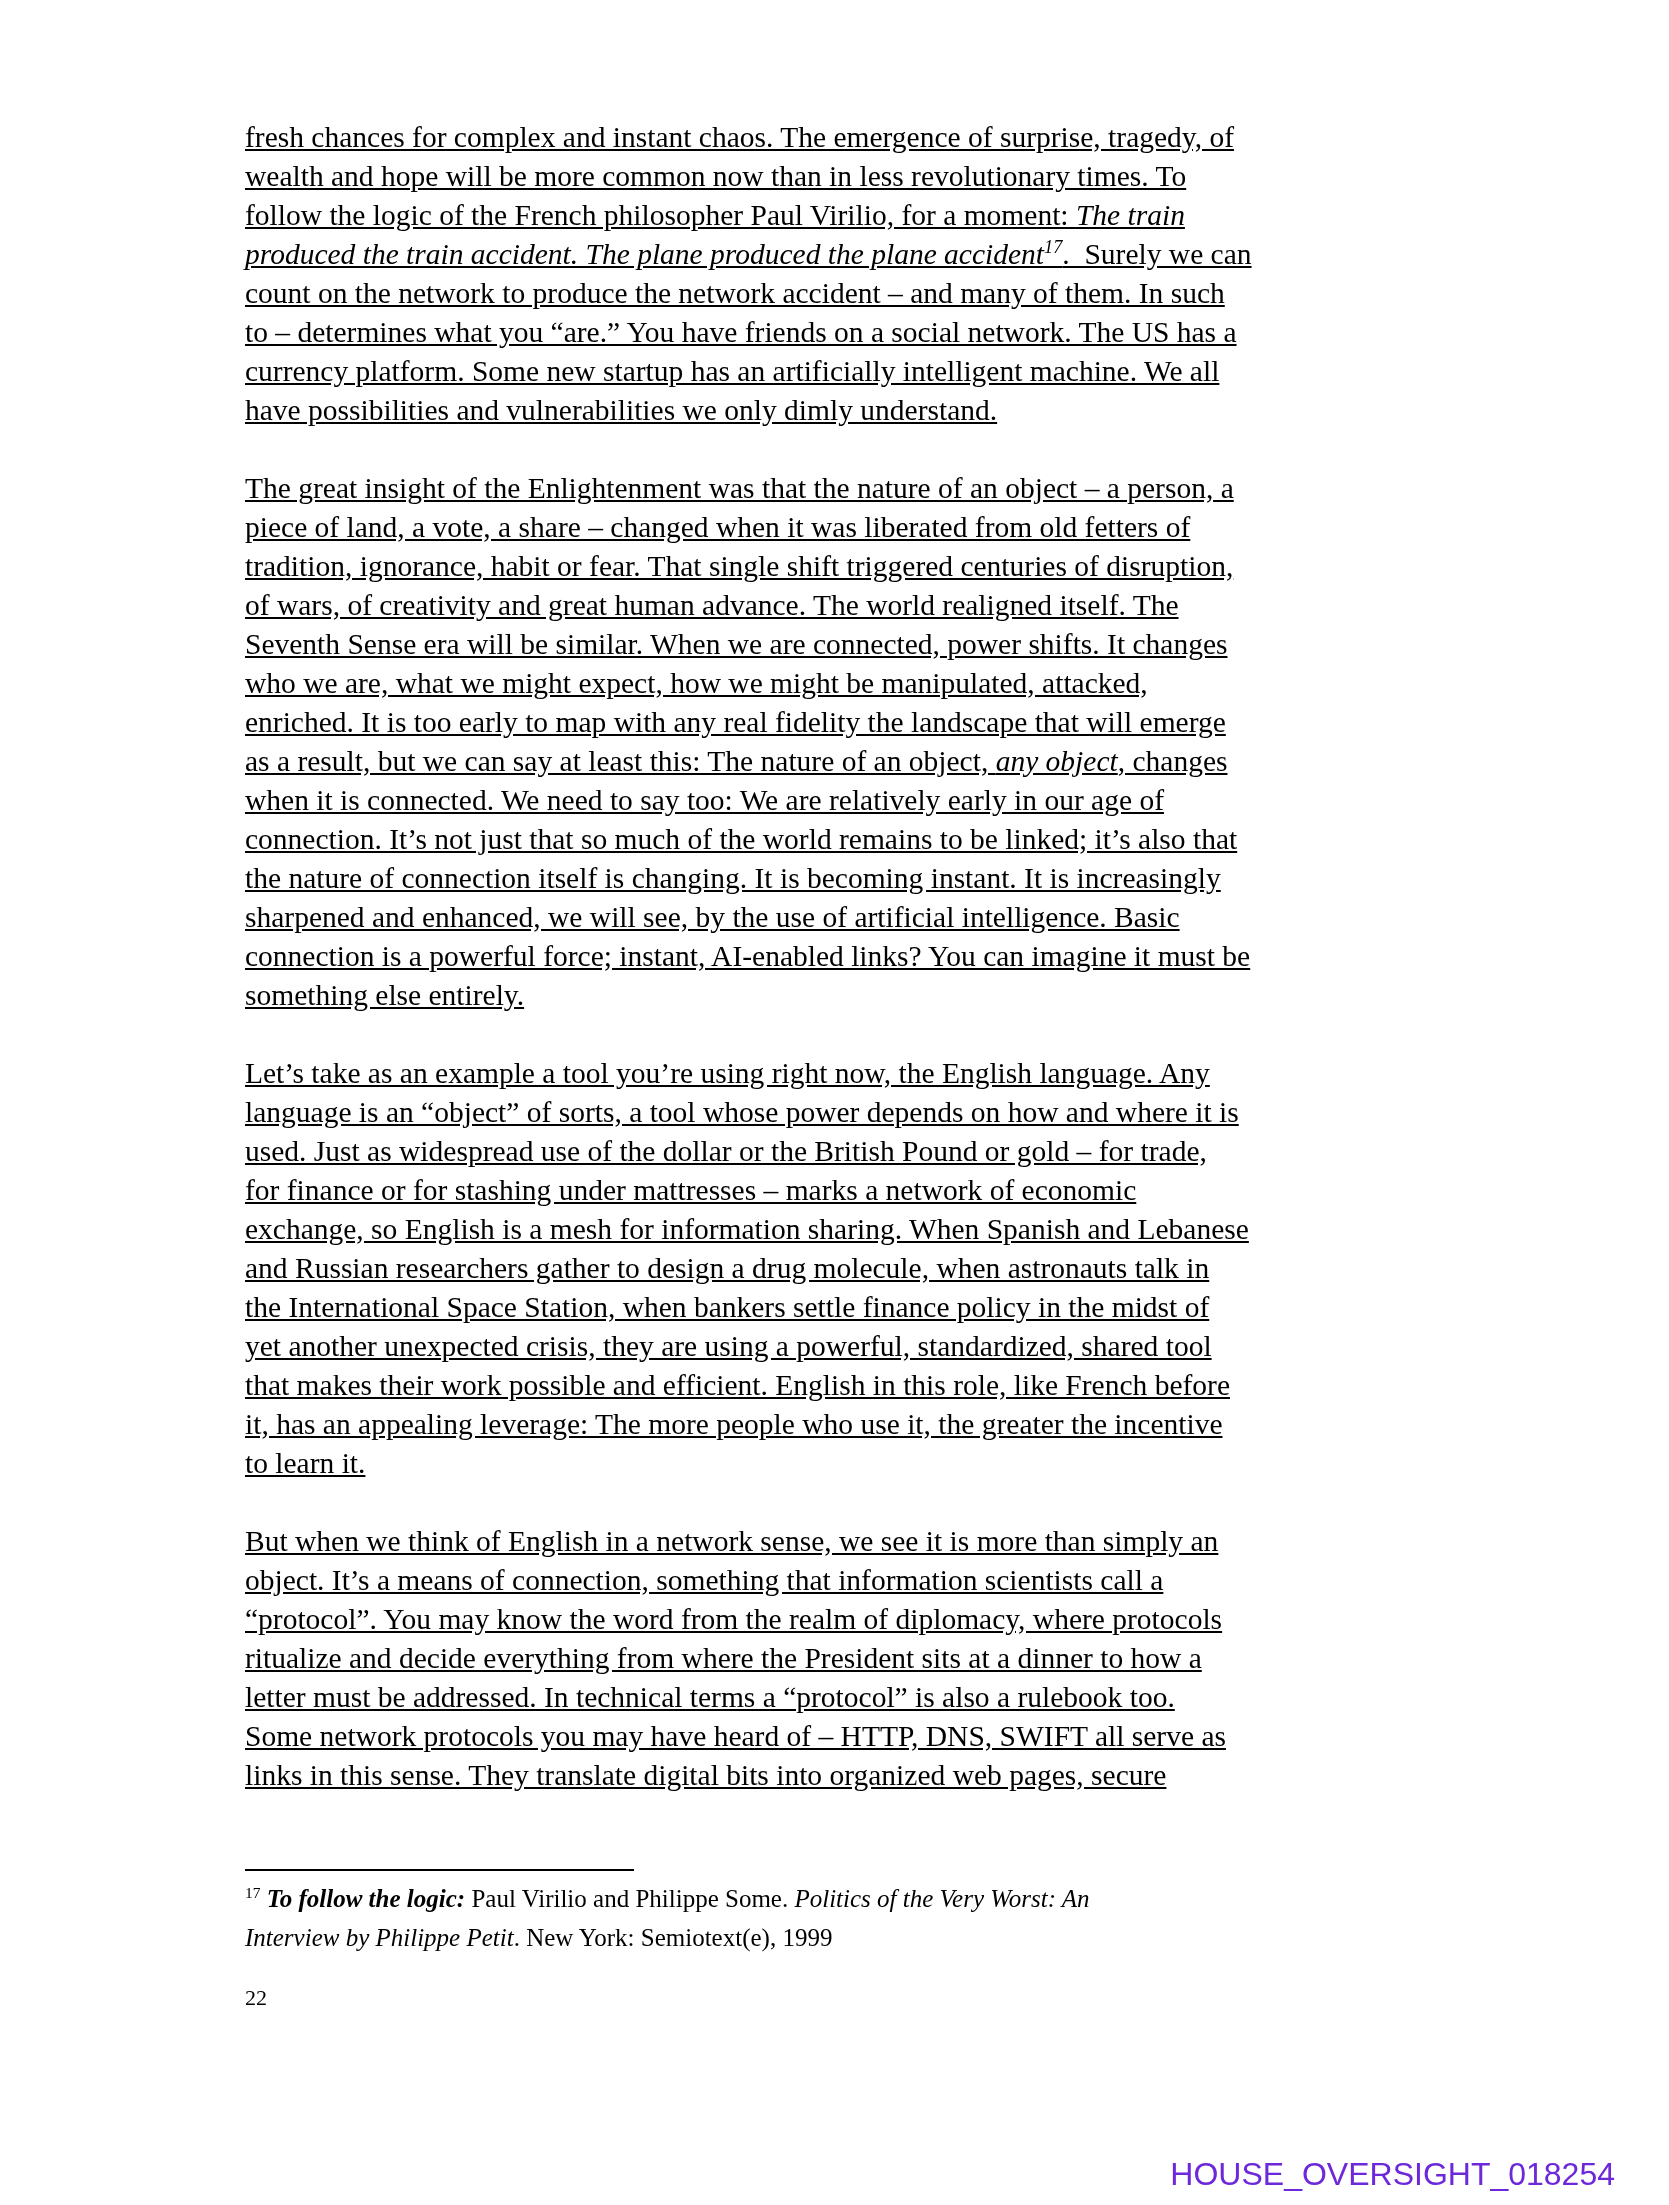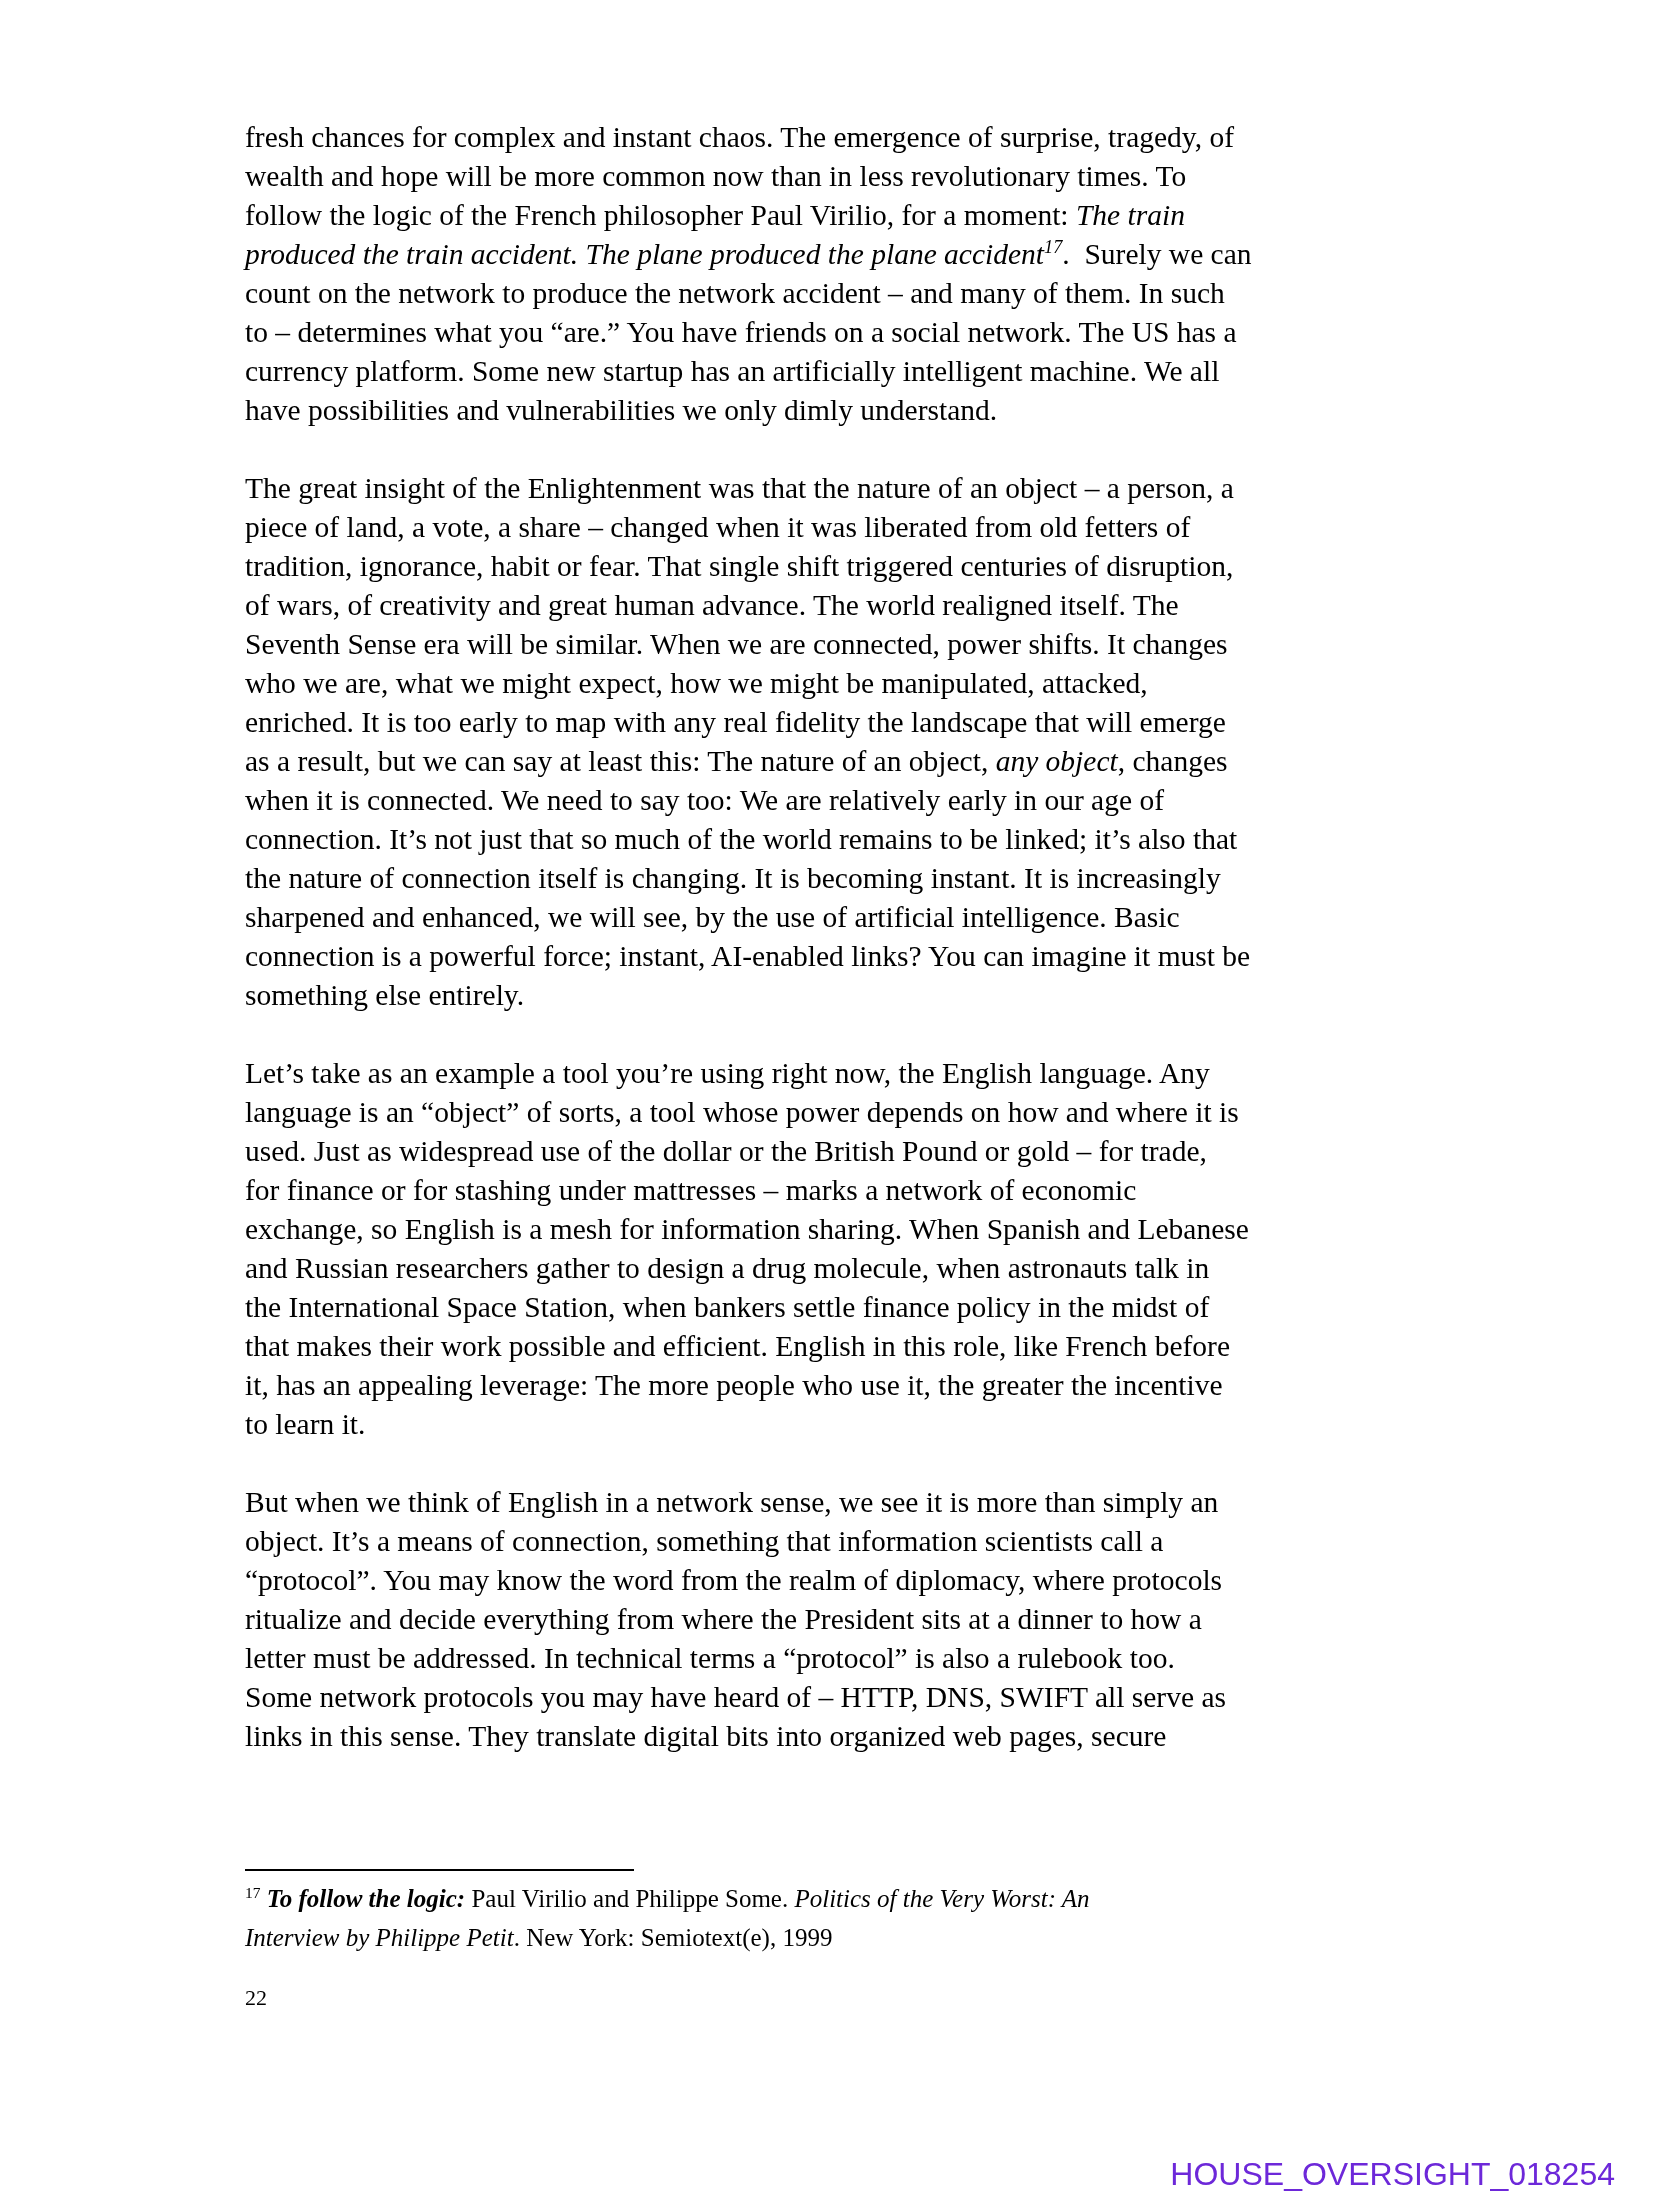--- a/index.html
+++ b/index.html
@@ -19,20 +19,21 @@
   .text-block {
     position: absolute;
     left: 245px;
     top: 118px;
     width: 1231px;
     font-size: 29.5px;
     line-height: 39px;
   }
   .paragraph {
     margin: 0 0 39px 0;
+    text-decoration: underline;
   }
   .line {
     white-space: pre;
     height: 39px;
   }
   .seg-n  { font-style: normal; font-weight: normal; }
   .seg-i  { font-style: italic; }
   .seg-b  { font-weight: bold; font-style: italic; }
   .seg-sup {
     vertical-align: super;
@@ -112,20 +113,21 @@
         <div class="line"><span class="seg-n">something else entirely.</span></div>
       </div>
       <div class="paragraph">
         <div class="line"><span class="seg-n">Let’s take as an example a tool you’re using right now, the English language. Any</span></div>
         <div class="line"><span class="seg-n">language is an “object” of sorts, a tool whose power depends on how and where it is</span></div>
         <div class="line"><span class="seg-n">used. Just as widespread use of the dollar or the British Pound or gold – for trade,</span></div>
         <div class="line"><span class="seg-n">for finance or for stashing under mattresses – marks a network of economic</span></div>
         <div class="line"><span class="seg-n">exchange, so English is a mesh for information sharing. When Spanish and Lebanese</span></div>
         <div class="line"><span class="seg-n">and Russian researchers gather to design a drug molecule, when astronauts talk in</span></div>
         <div class="line"><span class="seg-n">the International Space Station, when bankers settle finance policy in the midst of</span></div>
+        <div class="line"><span class="seg-n">yet another unexpected crisis, they are using a powerful, standardized, shared tool</span></div>
         <div class="line"><span class="seg-n">that makes their work possible and efficient. English in this role, like French before</span></div>
         <div class="line"><span class="seg-n">it, has an appealing leverage: The more people who use it, the greater the incentive</span></div>
         <div class="line"><span class="seg-n">to learn it.</span></div>
       </div>
       <div class="paragraph">
         <div class="line"><span class="seg-n">But when we think of English in a network sense, we see it is more than simply an</span></div>
         <div class="line"><span class="seg-n">object. It’s a means of connection, something that information scientists call a</span></div>
         <div class="line"><span class="seg-n">“protocol”. You may know the word from the realm of diplomacy, where protocols</span></div>
         <div class="line"><span class="seg-n">ritualize and decide everything from where the President sits at a dinner to how a</span></div>
         <div class="line"><span class="seg-n">letter must be addressed. In technical terms a “protocol” is also a rulebook too.</span></div>

